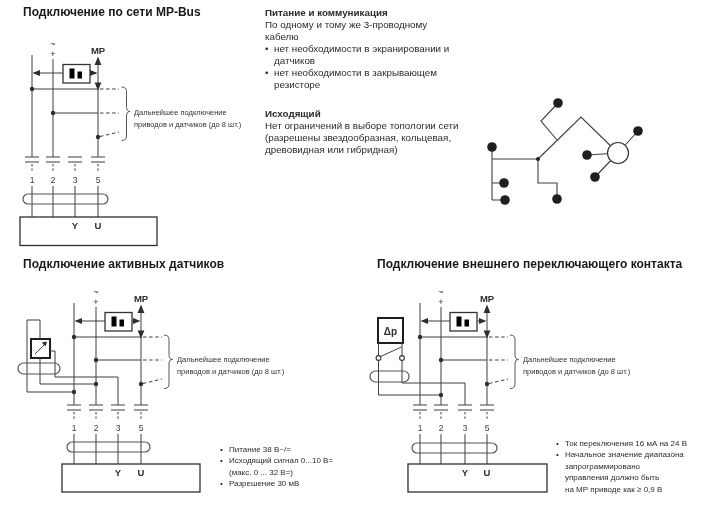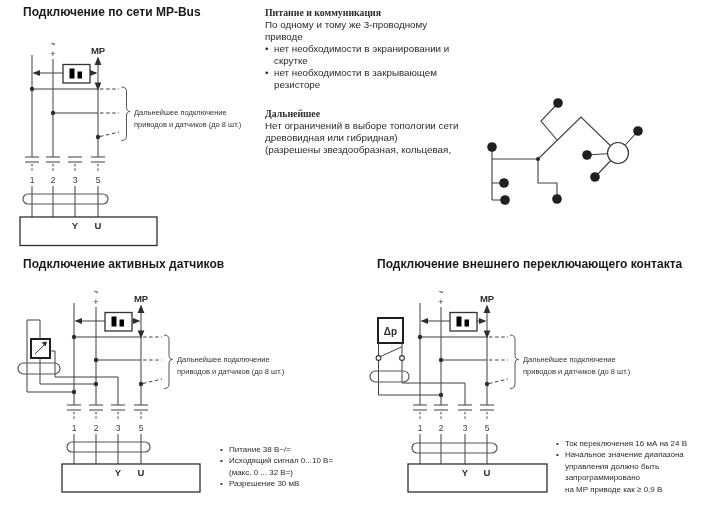--- a/index.html
+++ b/index.html
@@ -27,21 +27,21 @@
   svg text.lbl{font-size:9.5px;font-weight:600;}
   svg text.acp{font-size:9px;}
   svg text.tnum{font-size:8.5px;fill:#3a3a3a;}
   svg text.yu{font-size:9.5px;font-weight:700;}
   svg text.dp{font-size:10px;font-weight:600;}
   svg text.ftxt{font-size:7.5px;fill:#333;}
 
   
   .sec-title{position:absolute;font-size:12px;font-weight:700;color:#1a1a1a;white-space:nowrap;margin-left:9px;}
   .txtblock{position:absolute;font-size:9.8px;line-height:12px;color:#2b2b2b;white-space:nowrap;}
-  .txtblock .bh{font-weight:700;font-family:Liberation Serif, serif;}
+  .txtblock .bh{font-weight:700;}
   .notes{position:absolute;font-size:8px;line-height:11.4px;color:#2b2b2b;white-space:nowrap;}
   .brow{display:flex;}
   .bchar{display:inline-block;width:9px;flex:0 0 9px;}
   .cont{padding-left:9px;}
 </style>
 </head>
 <body>
 
 <div class="page">
 
@@ -222,38 +222,38 @@
   </g>
 </svg>
 
 <div class="sec-title" style="left:14px;top:5px;">Подключение по сети MP-Bus</div>
 <div class="sec-title" style="left:368px;top:257px;">Подключение внешнего переключающего контакта</div>
 <div class="sec-title" style="left:14px;top:257px;">Подключение активных датчиков</div>
 
 <div class="txtblock" style="left:265px;top:7px;">
   <div class="bh">Питание и коммуникация</div>
   <div>По одному и тому же 3-проводному</div>
-  <div>приводе</div>
+  <div>кабелю</div>
   <div class="brow">
         <span class="bchar">•</span>
         <span>нет необходимости в экранировании и</span>
       </div>
-  <div class="cont">скрутке</div>
+  <div class="cont">датчиков</div>
   <div class="brow">
         <span class="bchar">•</span>
         <span>нет необходимости в закрывающем</span>
       </div>
   <div class="cont">резисторе</div>
 </div>
 
 <div class="txtblock" style="left:265px;top:108px;">
-  <div class="bh">Дальнейшее</div>
+  <div class="bh">Исходящий</div>
   <div>Нет ограничений в выборе топологии сети</div>
+  <div>(разрешены звездообразная, кольцевая,</div>
   <div>древовидная или гибридная)</div>
-  <div>(разрешены звездообразная, кольцевая,</div>
 </div>
 
 <div class="notes" style="left:220px;top:444px;">
   <div class="brow">
         <span class="bchar">•</span>
         <span>Питание 38 В~/=</span>
       </div>
   <div class="brow">
         <span class="bchar">•</span>
         <span>Исходящий сигнал 0...10 В=</span>
@@ -267,18 +267,18 @@
 
 <div class="notes" style="left:556px;top:438px;">
   <div class="brow">
         <span class="bchar">•</span>
         <span>Ток переключения 16 мА на 24 В</span>
       </div>
   <div class="brow">
         <span class="bchar">•</span>
         <span>Начальное значение диапазона</span>
       </div>
+  <div class="cont">запрограммировано</div>
   <div class="cont">управления должно быть</div>
-  <div class="cont">запрограммировано</div>
   <div class="cont">на MP приводе как ≥ 0,9 В</div>
 </div>
 
 </div>
 
 </body></html>

